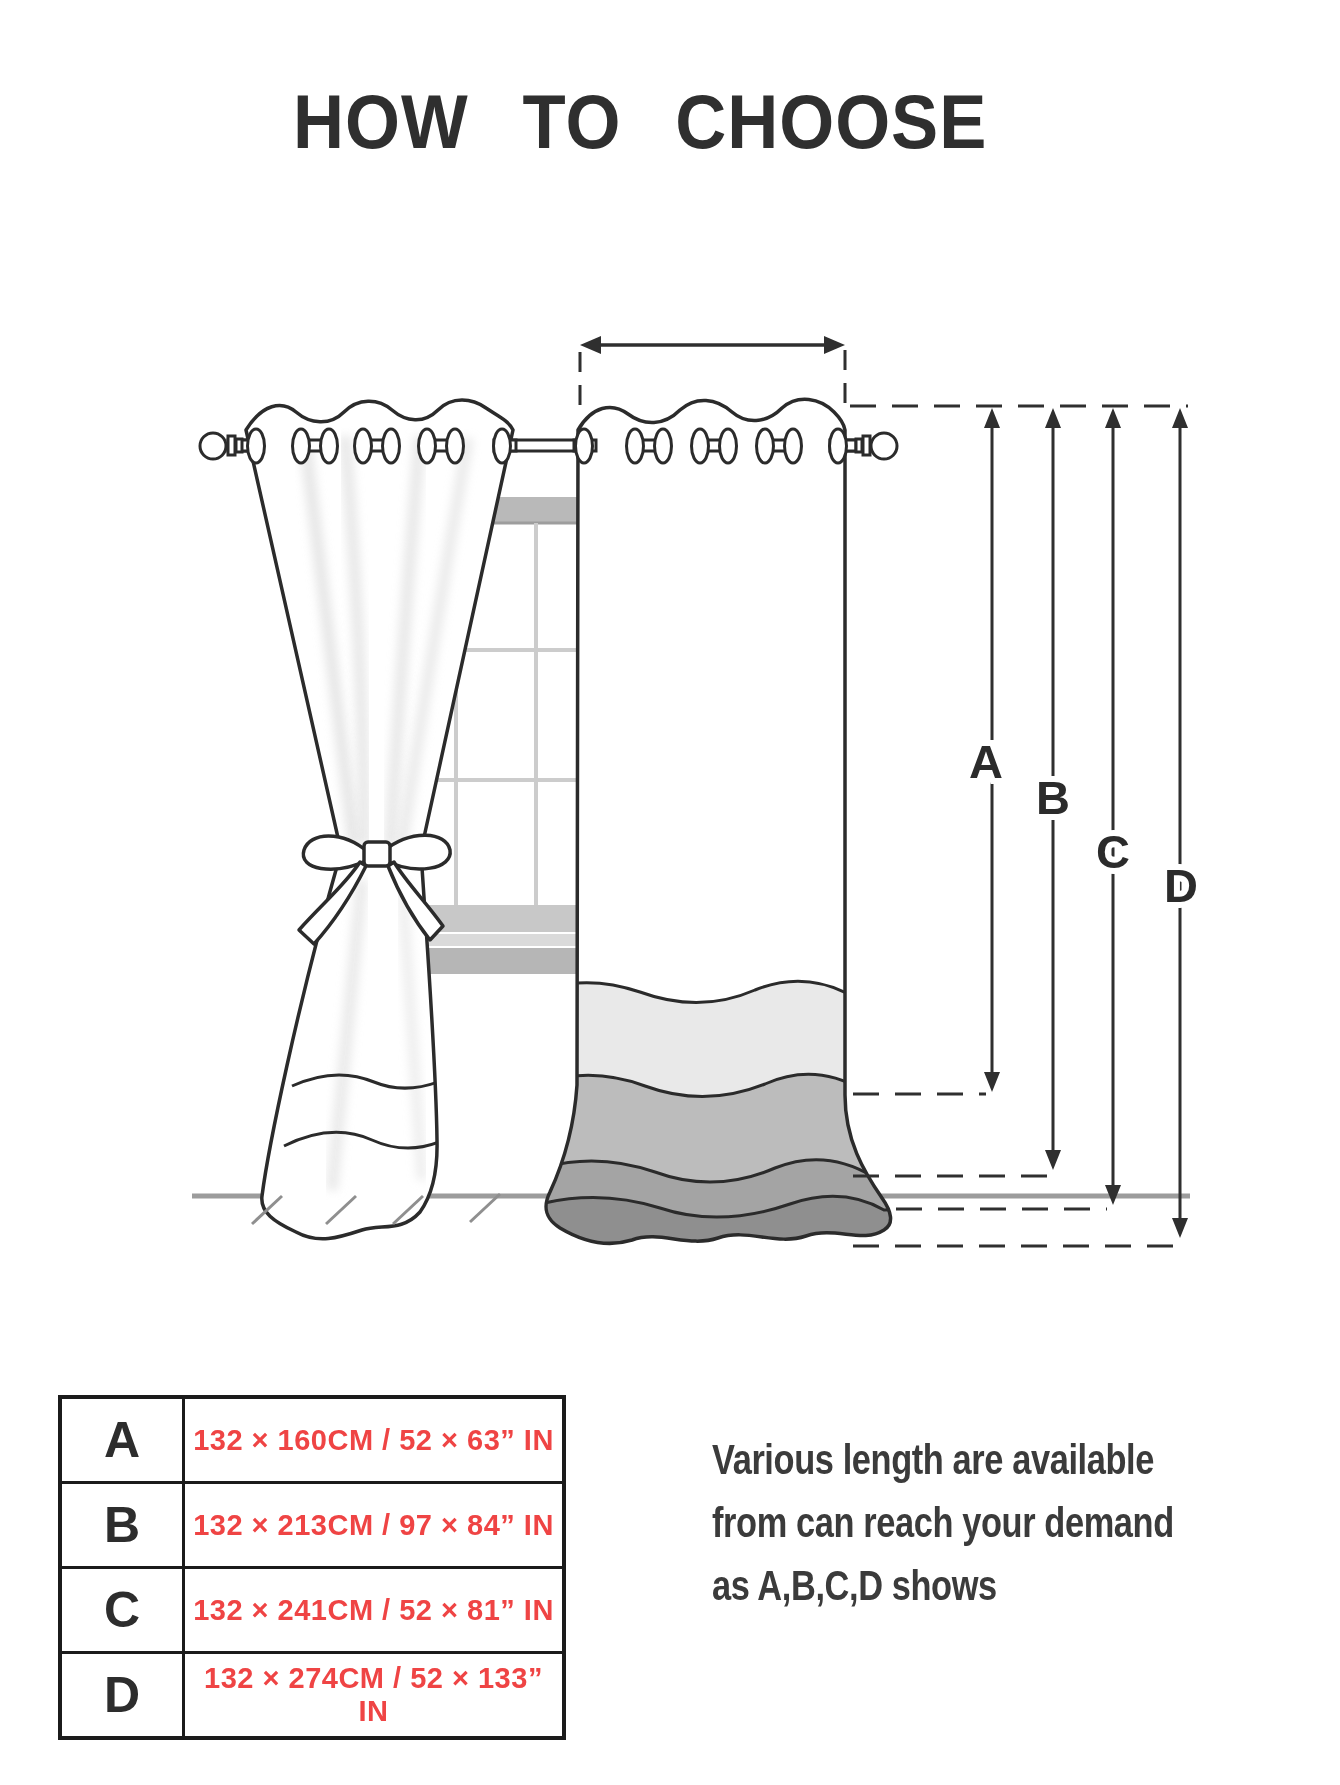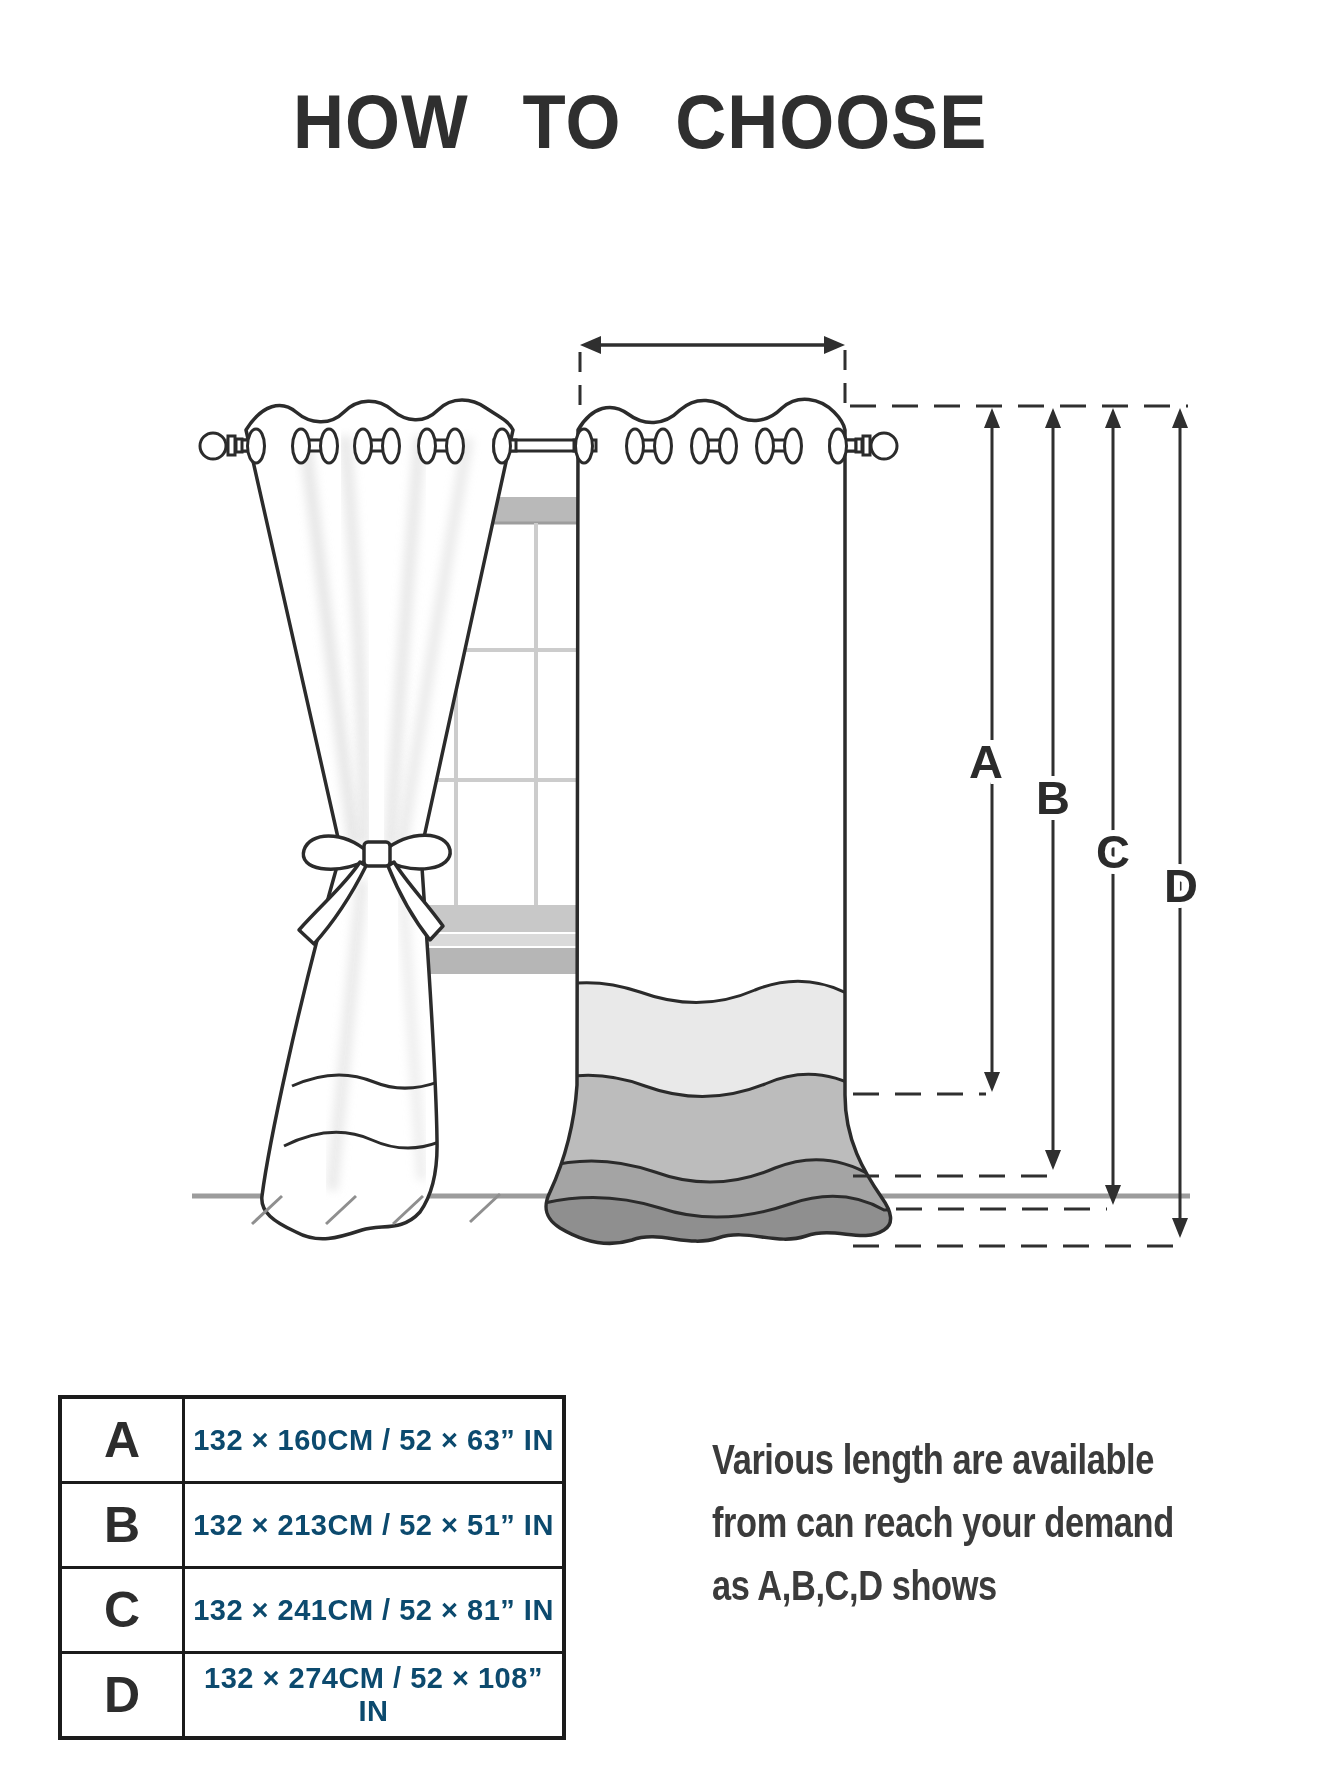--- a/index.html
+++ b/index.html
@@ -10,21 +10,21 @@
          word-spacing:36px;color:#2f2f2f;white-space:nowrap;}
   svg.diagram{position:absolute;left:0;top:0;width:1340px;height:1785px;}
   .mlabel{font-family:"Liberation Sans","DejaVu Sans",sans-serif;font-size:47px;font-weight:700;
           fill:#2b2b2b;stroke:#ffffff;stroke-width:12px;paint-order:stroke;text-anchor:middle;}
   table.sizes{position:absolute;left:58px;top:1395px;border-collapse:collapse;
               width:508px;table-layout:fixed;}
   table.sizes td{border:3px solid #1b1b1b;height:80px;text-align:center;vertical-align:middle;
                  background:#ffffff;}
   table.sizes{border:4px solid #1b1b1b;}
   td.letter{width:118px;font-size:50px;font-weight:700;color:#2d2d2d;}
-  td.val{font-size:29px;font-weight:700;color:#0c4a6e;letter-spacing:0.5px;}
+  td.val{font-size:29px;font-weight:700;color:#ef4444;letter-spacing:0.5px;}
   .note{position:absolute;left:712px;top:1428px;width:660px;font-size:43px;font-weight:700;
         color:#3b3b3b;line-height:1.46;transform:scaleX(0.80);transform-origin:left top;
         letter-spacing:-0.5px;}
   .note div{white-space:nowrap;}
 </style>
 </head>
 <body>
 
 <div class="page">
 
@@ -241,29 +241,29 @@
   </svg>
 
   <table class="sizes">
     <tbody>
       <tr>
         <td class="letter">A</td>
         <td class="val">132 × 160CM / 52 × 63”  IN</td>
       </tr>
       <tr>
         <td class="letter">B</td>
-        <td class="val">132 × 213CM /  52 × 51”  IN</td>
+        <td class="val">132 × 213CM /  97 × 84”  IN</td>
       </tr>
       <tr>
         <td class="letter">C</td>
         <td class="val">132 × 241CM /  52 × 81”  IN</td>
       </tr>
       <tr>
         <td class="letter">D</td>
-        <td class="val">132 × 274CM /  52 × 108”  IN</td>
+        <td class="val">132 × 274CM /  52 × 133”  IN</td>
       </tr>
     </tbody>
   </table>
 
   <div class="note">
     <div>Various length are available</div>
     <div>from can reach your demand</div>
     <div>as A,B,C,D shows</div>
   </div>
 

